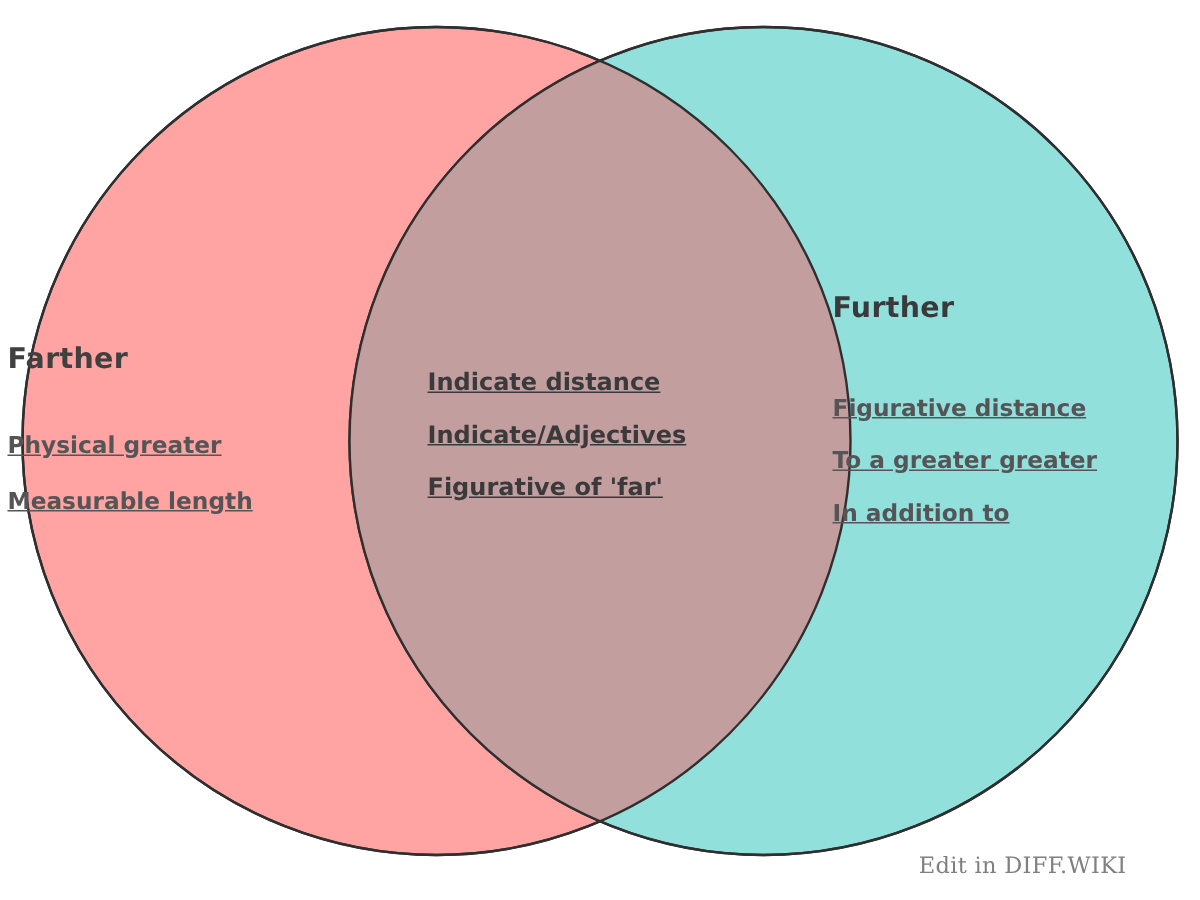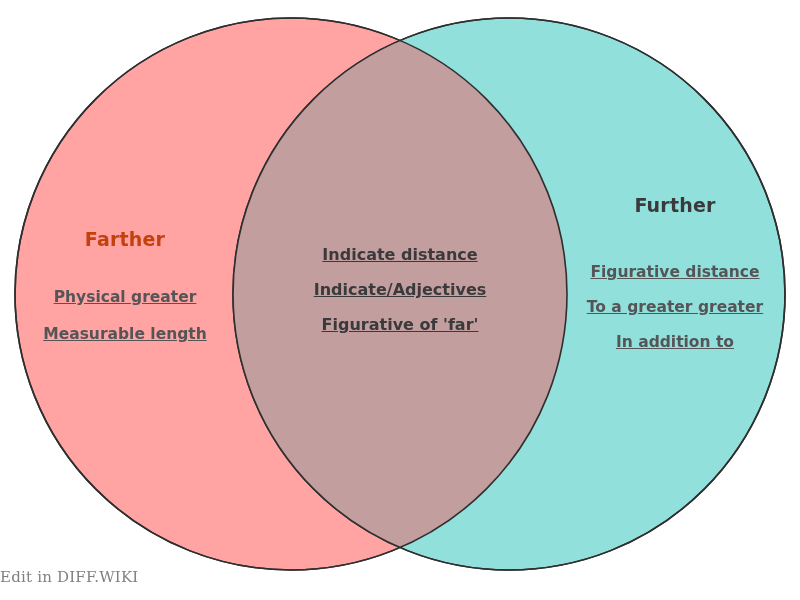--- a/index.html
+++ b/index.html
@@ -29,21 +29,21 @@
   .text-layer {
     position: absolute;
     left: 0;
     top: 0;
     width: 800px;
     height: 600px;
     pointer-events: none;
   }
   .col {
     position: absolute;
-    text-align: center;
+    text-align: left;
   }
   .heading {
     font-family: "DejaVu Sans", sans-serif;
     font-weight: bold;
     font-size: 19px;
     letter-spacing: 0.2px;
     white-space: nowrap;
   }
   .item {
     font-family: "DejaVu Sans", sans-serif;
@@ -53,21 +53,21 @@
     text-decoration: underline;
   }
 
   
   #left-col {
     left: 5px;
     top: 228px;
     width: 240px;
   }
   #left-col .heading {
-    color: #c2410c;
+    color: #404040;
     margin: 0 0 38px 0;
   }
   #left-col .item {
     color: #555558;
     margin: 0 0 19px 0;
   }
 
   
   #right-col {
     left: 555px;
@@ -94,25 +94,26 @@
     font-size: 16px;
     margin: 0 0 16px 0;
   }
 
   
   #footer-credit {
     position: absolute;
     left: 0;
     top: 568px;
     width: 736px;
-    text-align: left;
+    text-align: right;
     font-family: "DejaVu Serif", serif;
     font-size: 15px;
     color: #808080;
     letter-spacing: 0.2px;
+    padding-left: 15px;
   }
 </style>
 </head>
 <body>
 
 <div id="venn-stage">
 
   <svg id="venn-svg" viewBox="0 0 800 600">
 
     <circle cx="291" cy="294" r="276" fill="#ffa3a3" stroke="#2f2f2f" stroke-width="1.6"></circle>

